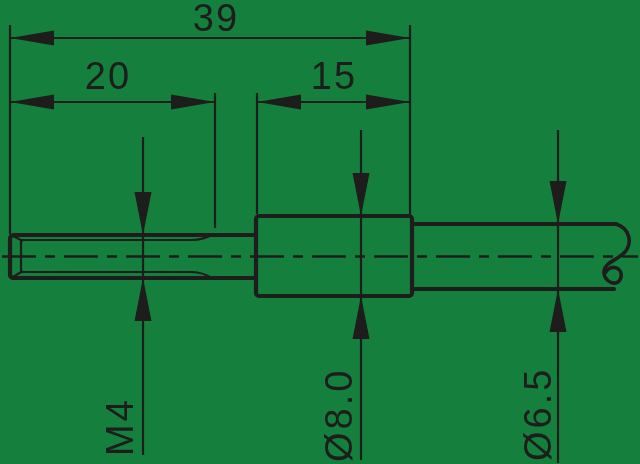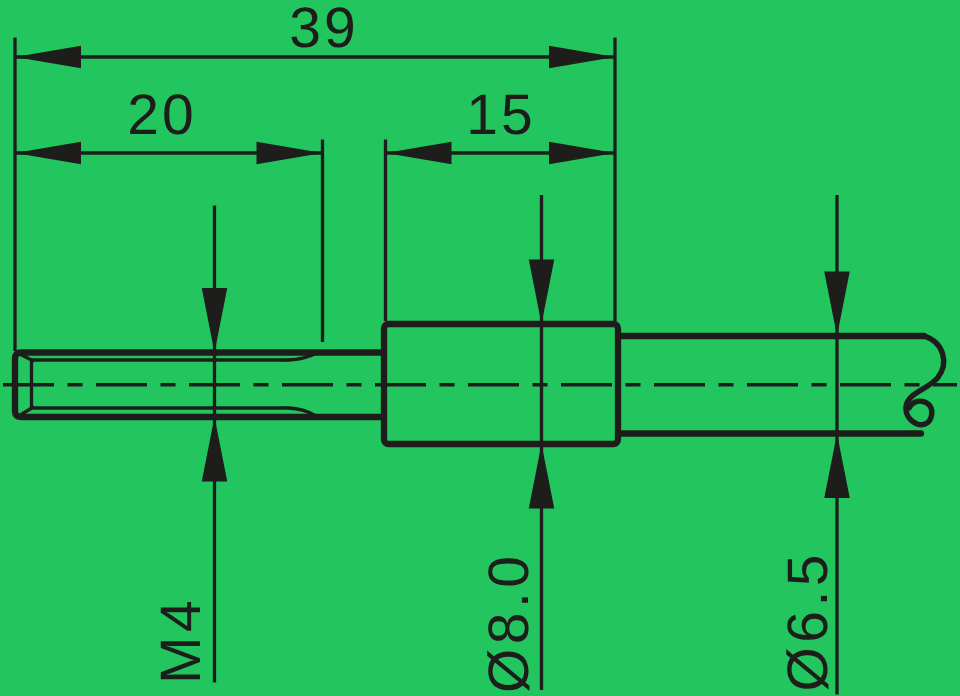--- a/index.html
+++ b/index.html
@@ -4,21 +4,21 @@
 <style>
   html, body {
     margin: 0;
     padding: 0;
     background: #ffffff;
   }
   .canvas {
     position: relative;
     width: 640px;
     height: 464px;
-    background: #22c55e;
+    background: #15803d;
     overflow: hidden;
   }
   svg {
     display: block;
     width: 640px;
     height: 464px;
   }
   .outline {
     stroke: #1d1d1b;
     stroke-width: 4.2;

